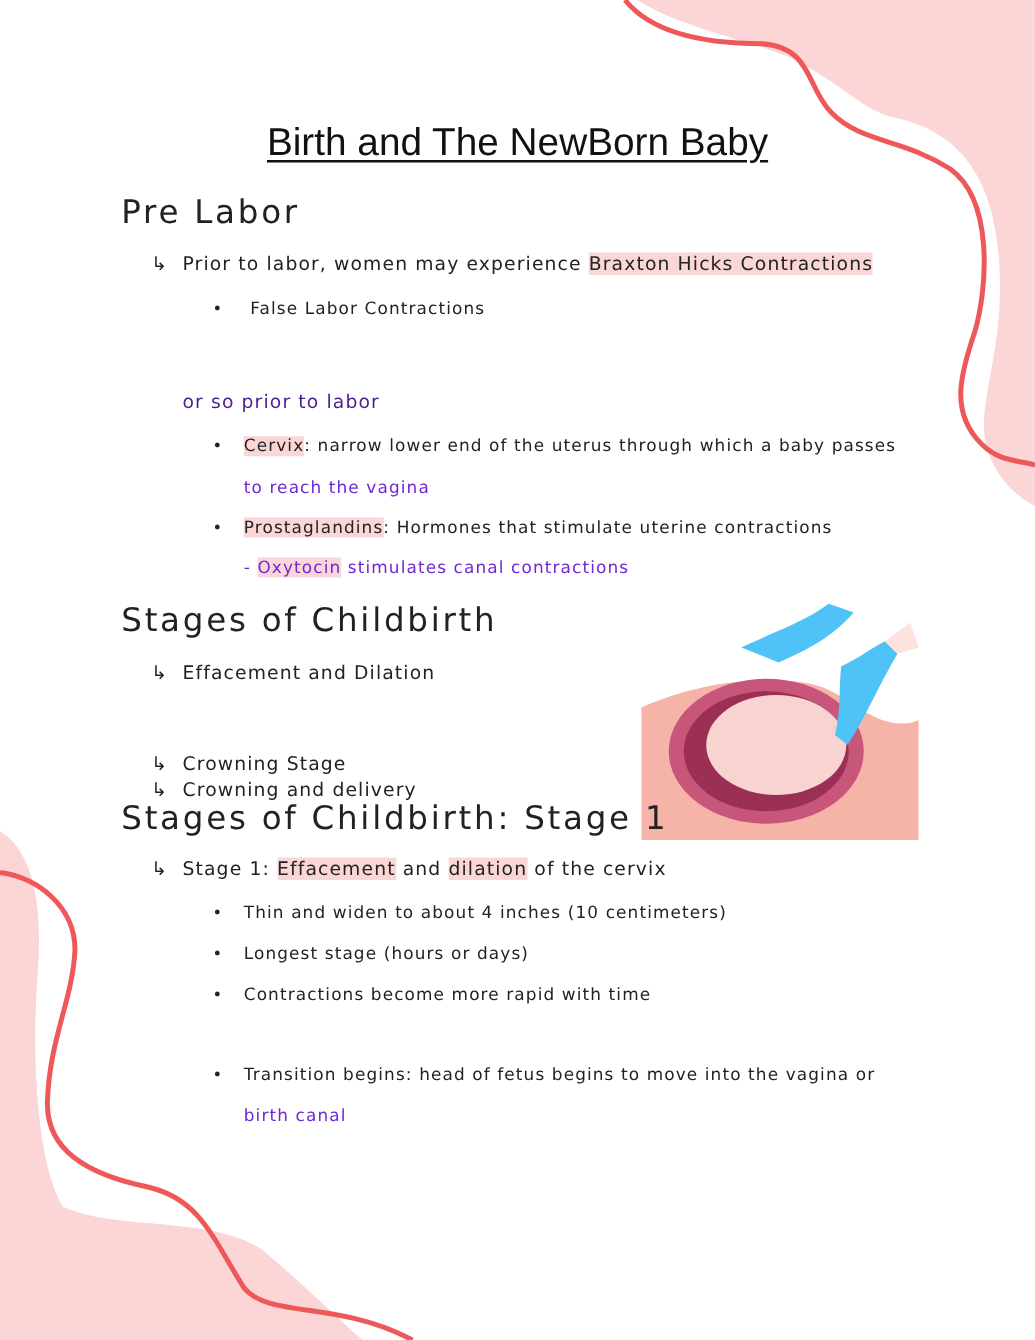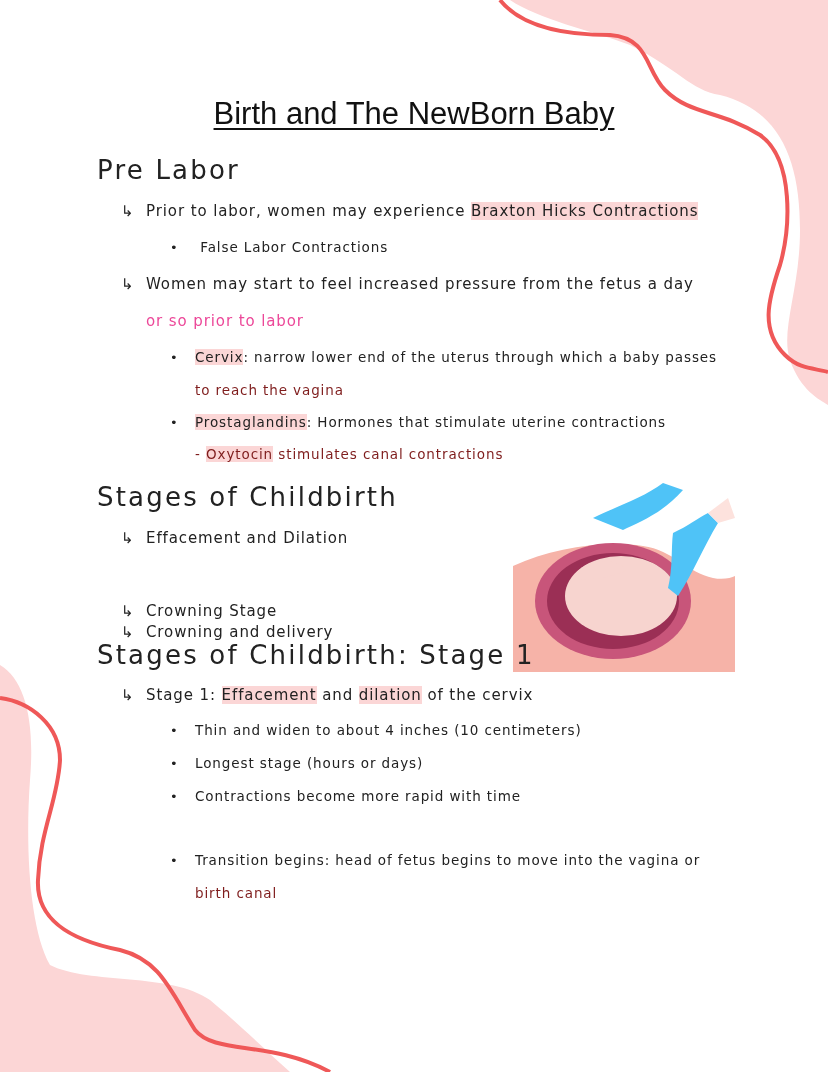--- a/index.html
+++ b/index.html
@@ -6,22 +6,22 @@
   body { width:828px; height:1072px; position:relative; overflow:hidden; background:#ffffff; font-family:"DejaVu Sans", sans-serif; color:#1f1f1f; }
   .deco { position:absolute; left:0; top:0; width:828px; height:1072px; }
   .page { position:absolute; left:0; top:0; width:736px; height:1072px; }
   .title { position:absolute; left:0; width:828px; top:96px; text-align:center; font-family:"Liberation Sans", sans-serif; font-size:31px; color:#111; }
   .title span { text-decoration:underline; text-decoration-thickness:2px; text-underline-offset:4px; }
   .h2 { position:absolute; left:97px; font-size:26px; letter-spacing:2.2px; color:#222; }
   .l1 { position:absolute; left:121px; font-size:15px; letter-spacing:0.9px; color:#222; white-space:nowrap; }
   .l1 .arrow { display:inline-block; width:25px; font-size:15px; }
   .l2 { position:absolute; left:170px; font-size:13.5px; letter-spacing:0.9px; color:#222; white-space:nowrap; }
   .l2 .dot { display:inline-block; width:25px; font-size:13px; }
-  .cont1 { position:absolute; left:146px; font-size:15px; letter-spacing:0.9px; color:#ec4899; white-space:nowrap; }
-  .cont2 { position:absolute; left:195px; font-size:13.5px; letter-spacing:0.9px; color:#7f1d1d; white-space:nowrap; }
+  .cont1 { position:absolute; left:146px; font-size:15px; letter-spacing:0.9px; color:#4c1d95; white-space:nowrap; }
+  .cont2 { position:absolute; left:195px; font-size:13.5px; letter-spacing:0.9px; color:#6d28d9; white-space:nowrap; }
   .hl { background:#fbd6d6; }
   .illus { position:absolute; left:513px; top:478px; width:222px; height:194px; }
 </style>
 </head>
 <body>
 
 <svg class="deco" viewBox="0 0 828 1072">
   <path fill="#fcd6d6" d="M510,0 C540,20 590,30 630,45 C680,70 690,90 720,95 C780,110 800,160 800,230 C800,290 780,330 790,360 C800,390 820,400 828,405 L828,0 Z"></path>
   <path fill="none" stroke="#ef5858" stroke-width="4" d="M500,0 C520,25 560,35 610,35 C650,38 645,70 665,90 C690,115 720,110 760,135 C795,160 790,230 780,265 C768,300 760,330 785,355 C800,370 815,368 828,372"></path>
   <path fill="#fcd6d6" d="M0,665 C25,680 35,720 30,780 C25,850 30,930 50,965 C90,985 170,972 210,1000 C240,1025 260,1045 290,1072 L0,1072 Z"></path>
@@ -30,21 +30,20 @@
 
 <div class="page">
   <div class="title"><span>Birth and The NewBorn Baby</span></div>
 
   <div class="h2" style="top:155px;">Pre Labor</div>
 
   <div class="l1" style="top:202px;"><span class="arrow">↳</span><span>Prior to labor, women may experience </span><span class="hl">Braxton Hicks Contractions</span></div>
 
   <div class="l2" style="top:239px;"><span class="dot">•</span> <span>False Labor Contractions</span></div>
 
-  <div class="l1" style="top:275px;"><span class="arrow">↳</span><span>Women may start to feel increased pressure from the fetus a day</span></div>
   <div class="cont1" style="top:312px;">or so prior to labor</div>
 
   <div class="l2" style="top:349px;"><span class="dot">•</span><span class="hl">Cervix</span><span>: narrow lower end of the uterus through which a baby passes</span></div>
   <div class="cont2" style="top:382px;">to reach the vagina</div>
 
   <div class="l2" style="top:414px;"><span class="dot">•</span><span class="hl">Prostaglandins</span><span>: Hormones that stimulate uterine contractions</span></div>
   <div class="cont2" style="top:446px;"><span>- </span><span class="hl">Oxytocin</span><span> stimulates canal contractions</span></div>
 
   <div class="h2" style="top:482px;">Stages of Childbirth</div>
   <div class="l1" style="top:529px;"><span class="arrow">↳</span><span>Effacement and Dilation</span></div>

